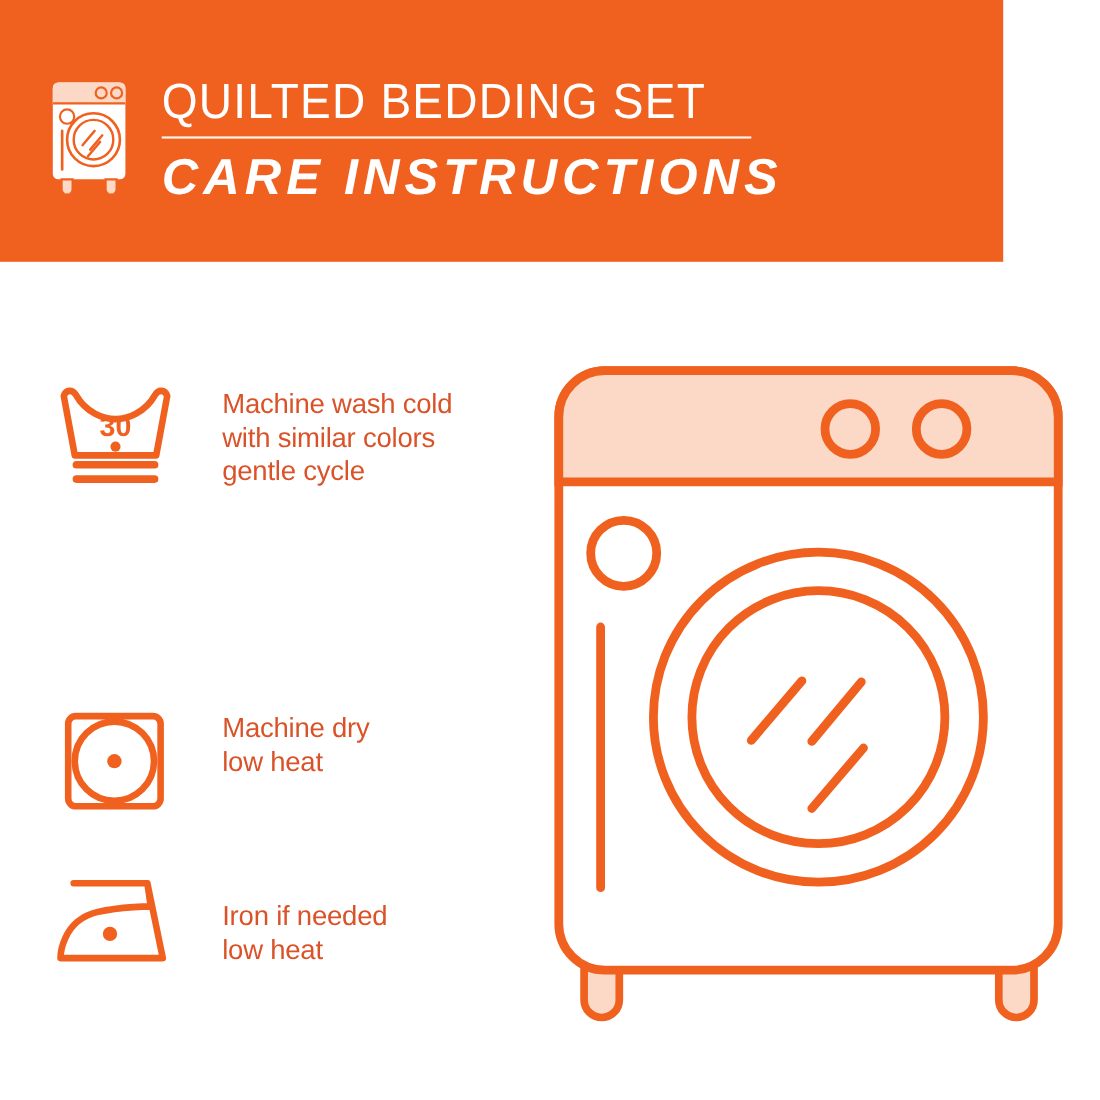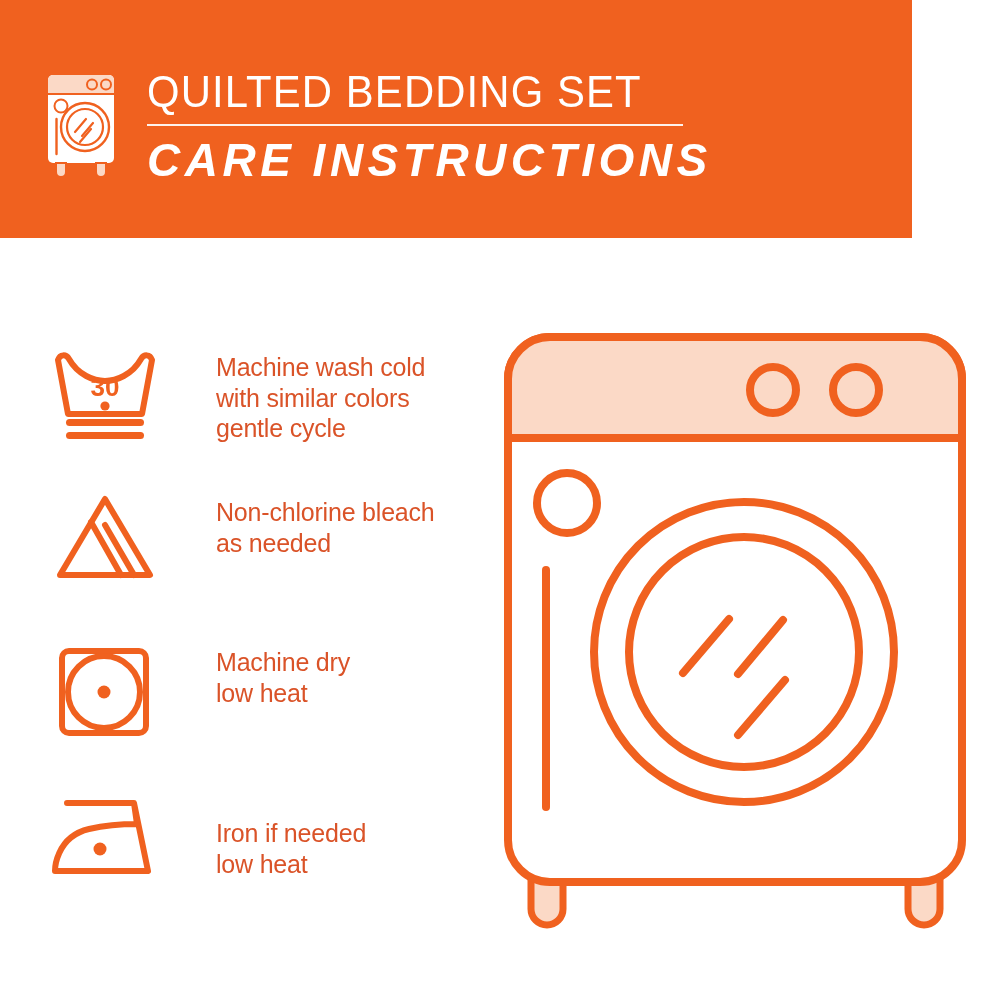--- a/index.html
+++ b/index.html
@@ -86,21 +86,21 @@
     align-items: center;
     justify-content: center;
   }
   .care-text {
     color: #DA5328;
     font-size: 25px;
     line-height: 30.5px;
     font-weight: 500;
     letter-spacing: -0.2px;
     padding-top: 4px;
-    margin-left: 52px;
+    margin-left: 38px;
     white-space: pre-line;
   }
 
   #care-item-0 { top: 110px; }
   #care-item-1 { top: 255px; }
   #care-item-2 { top: 405px; }
   #care-item-3 { top: 555px; align-items: flex-end; }
 
   
   #machine-illustration {
@@ -159,31 +159,20 @@
         <rect x="16" y="84" width="78" height="7" rx="3.5" fill="#F0611F"></rect>
         <text x="55" y="48" font-family="Liberation Sans, sans-serif" font-size="26" font-weight="700" fill="#F0611F" text-anchor="middle">30</text>
         <circle cx="55" cy="58" r="4.6" fill="#F0611F"></circle>
       </svg>
     </div>
     <div class="care-text">Machine wash cold
 with similar colors
 gentle cycle</div>
   </div>
 
-  <div class="care-item" id="care-item-1">
-    <div class="care-symbol">
-      <svg width="110" height="88" viewBox="0 0 110 88" xmlns="http://www.w3.org/2000/svg">
-        <path d="M55 6 L100 82 L10 82 Z" fill="none" stroke="#F0611F" stroke-width="6" stroke-linejoin="round"></path>
-        <line x1="55" y1="32" x2="84" y2="82" stroke="#F0611F" stroke-width="6" stroke-linecap="round"></line>
-        <line x1="41" y1="29" x2="71" y2="82" stroke="#F0611F" stroke-width="6" stroke-linecap="round"></line>
-      </svg>
-    </div>
-    <div class="care-text">Non-chlorine bleach
-as needed</div>
-  </div>
 
   <div class="care-item" id="care-item-2">
     <div class="care-symbol">
       <svg width="100" height="96" viewBox="0 0 100 96" xmlns="http://www.w3.org/2000/svg">
         <rect x="7" y="8" width="84" height="82" rx="7" fill="none" stroke="#F0611F" stroke-width="6"></rect>
         <circle cx="49" cy="49" r="36" fill="none" stroke="#F0611F" stroke-width="6"></circle>
         <circle cx="49" cy="49" r="6.5" fill="#F0611F"></circle>
       </svg>
     </div>
     <div class="care-text">Machine dry

